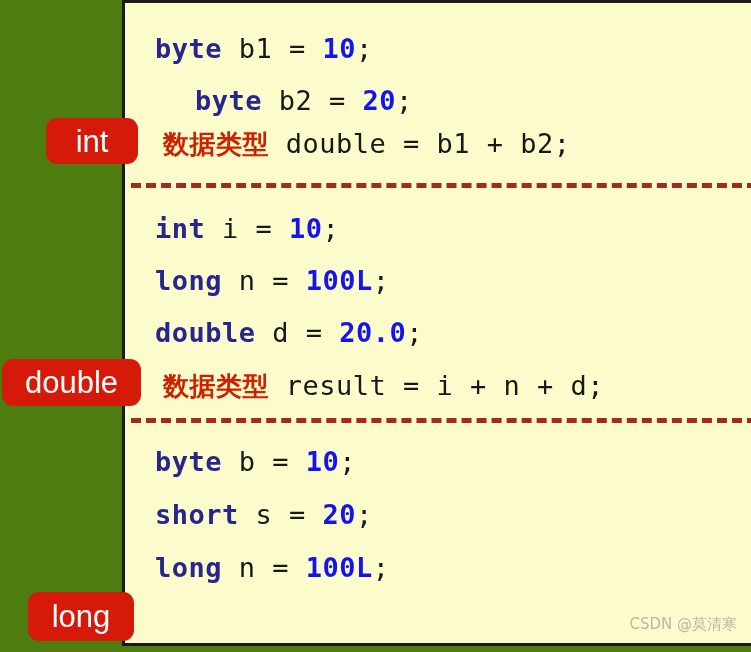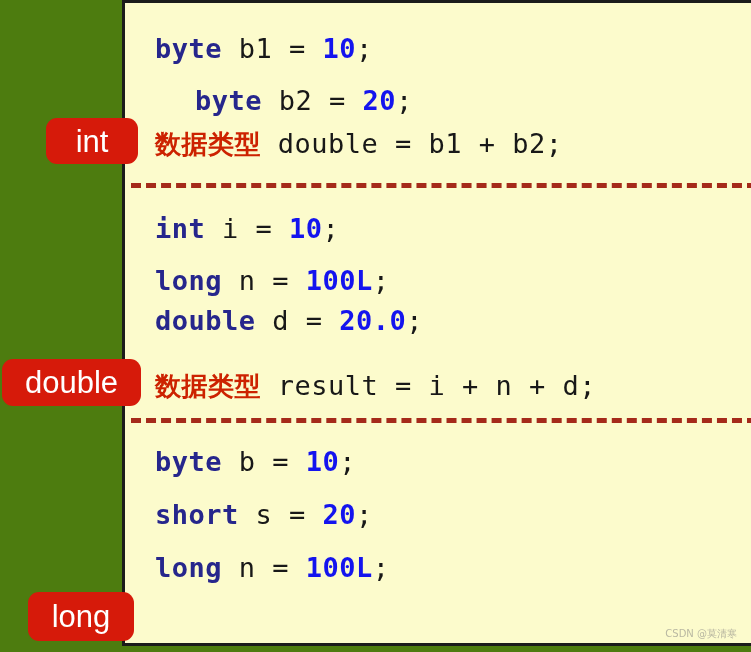--- a/index.html
+++ b/index.html
@@ -40,21 +40,21 @@
     font-family: "DejaVu Sans Mono", monospace;
     font-size: 27px;
     letter-spacing: 0.5px;
     color: #181818;
     line-height: 1;
   }
   .kw   { color: #26268c; font-weight: 700; }
   .num  { color: #1414ee; font-weight: 700; }
   .pun  { color: #181818; }
   .cn   { color: #cc2200; font-weight: 700;
-          font-family: "DejaVu Sans", sans-serif; font-size: 26px; }
+          font-family: "DejaVu Sans", sans-serif; font-size: 26px; margin-left: 8px; }
 
   
   .sep {
     position: absolute;
     left: 6px;
     right: -6px;
     height: 0;
     border-top: 5px dashed #a52a1a;
   }
 
@@ -74,23 +74,23 @@
     line-height: 1;
   }
   #badge-int    { left: 46px;  top: 118px; width: 92px;  height: 46px; }
   #badge-double { left: 2px;   top: 359px; width: 139px; height: 47px; }
   #badge-long   { left: 28px;  top: 592px; width: 106px; height: 49px; }
 
   
   #watermark {
     position: absolute;
     right: 14px;
-    bottom: 2px;
+    bottom: 9px;
     font-family: "DejaVu Sans", sans-serif;
-    font-size: 10px;
+    font-size: 15px;
     color: #b9b8a2;
     white-space: nowrap;
   }
 </style>
 </head>
 <body>
 
 <div id="root">
 
   <div id="code-panel">
@@ -100,21 +100,21 @@
     <div class="code-line" style="top:84px;margin-left:40px;"><span class="kw">byte</span><span class="pun"> b2 = </span><span class="num">20</span><span class="pun">;</span></div>
 
     <div class="code-line" style="top:127px;"><span class="cn">数据类型</span><span class="pun"> double = b1 + b2;</span></div>
 
     <div class="sep" style="top:180px;"></div>
 
     <div class="code-line" style="top:212px;"><span class="kw">int</span><span class="pun"> i = </span><span class="num">10</span><span class="pun">;</span></div>
 
     <div class="code-line" style="top:264px;"><span class="kw">long</span><span class="pun"> n = </span><span class="num">100L</span><span class="pun">;</span></div>
 
-    <div class="code-line" style="top:304px;"><span class="kw">double</span><span class="pun"> d = </span><span class="num">20.0</span><span class="pun">;</span></div>
+    <div class="code-line" style="top:316px;"><span class="kw">double</span><span class="pun"> d = </span><span class="num">20.0</span><span class="pun">;</span></div>
 
     <div class="code-line" style="top:369px;"><span class="cn">数据类型</span><span class="pun"> result = i + n + d;</span></div>
 
     <div class="sep" style="top:415px;"></div>
 
     <div class="code-line" style="top:445px;"><span class="kw">byte</span><span class="pun"> b = </span><span class="num">10</span><span class="pun">;</span></div>
 
     <div class="code-line" style="top:498px;"><span class="kw">short</span><span class="pun"> s = </span><span class="num">20</span><span class="pun">;</span></div>
 
     <div class="code-line" style="top:551px;"><span class="kw">long</span><span class="pun"> n = </span><span class="num">100L</span><span class="pun">;</span></div>

